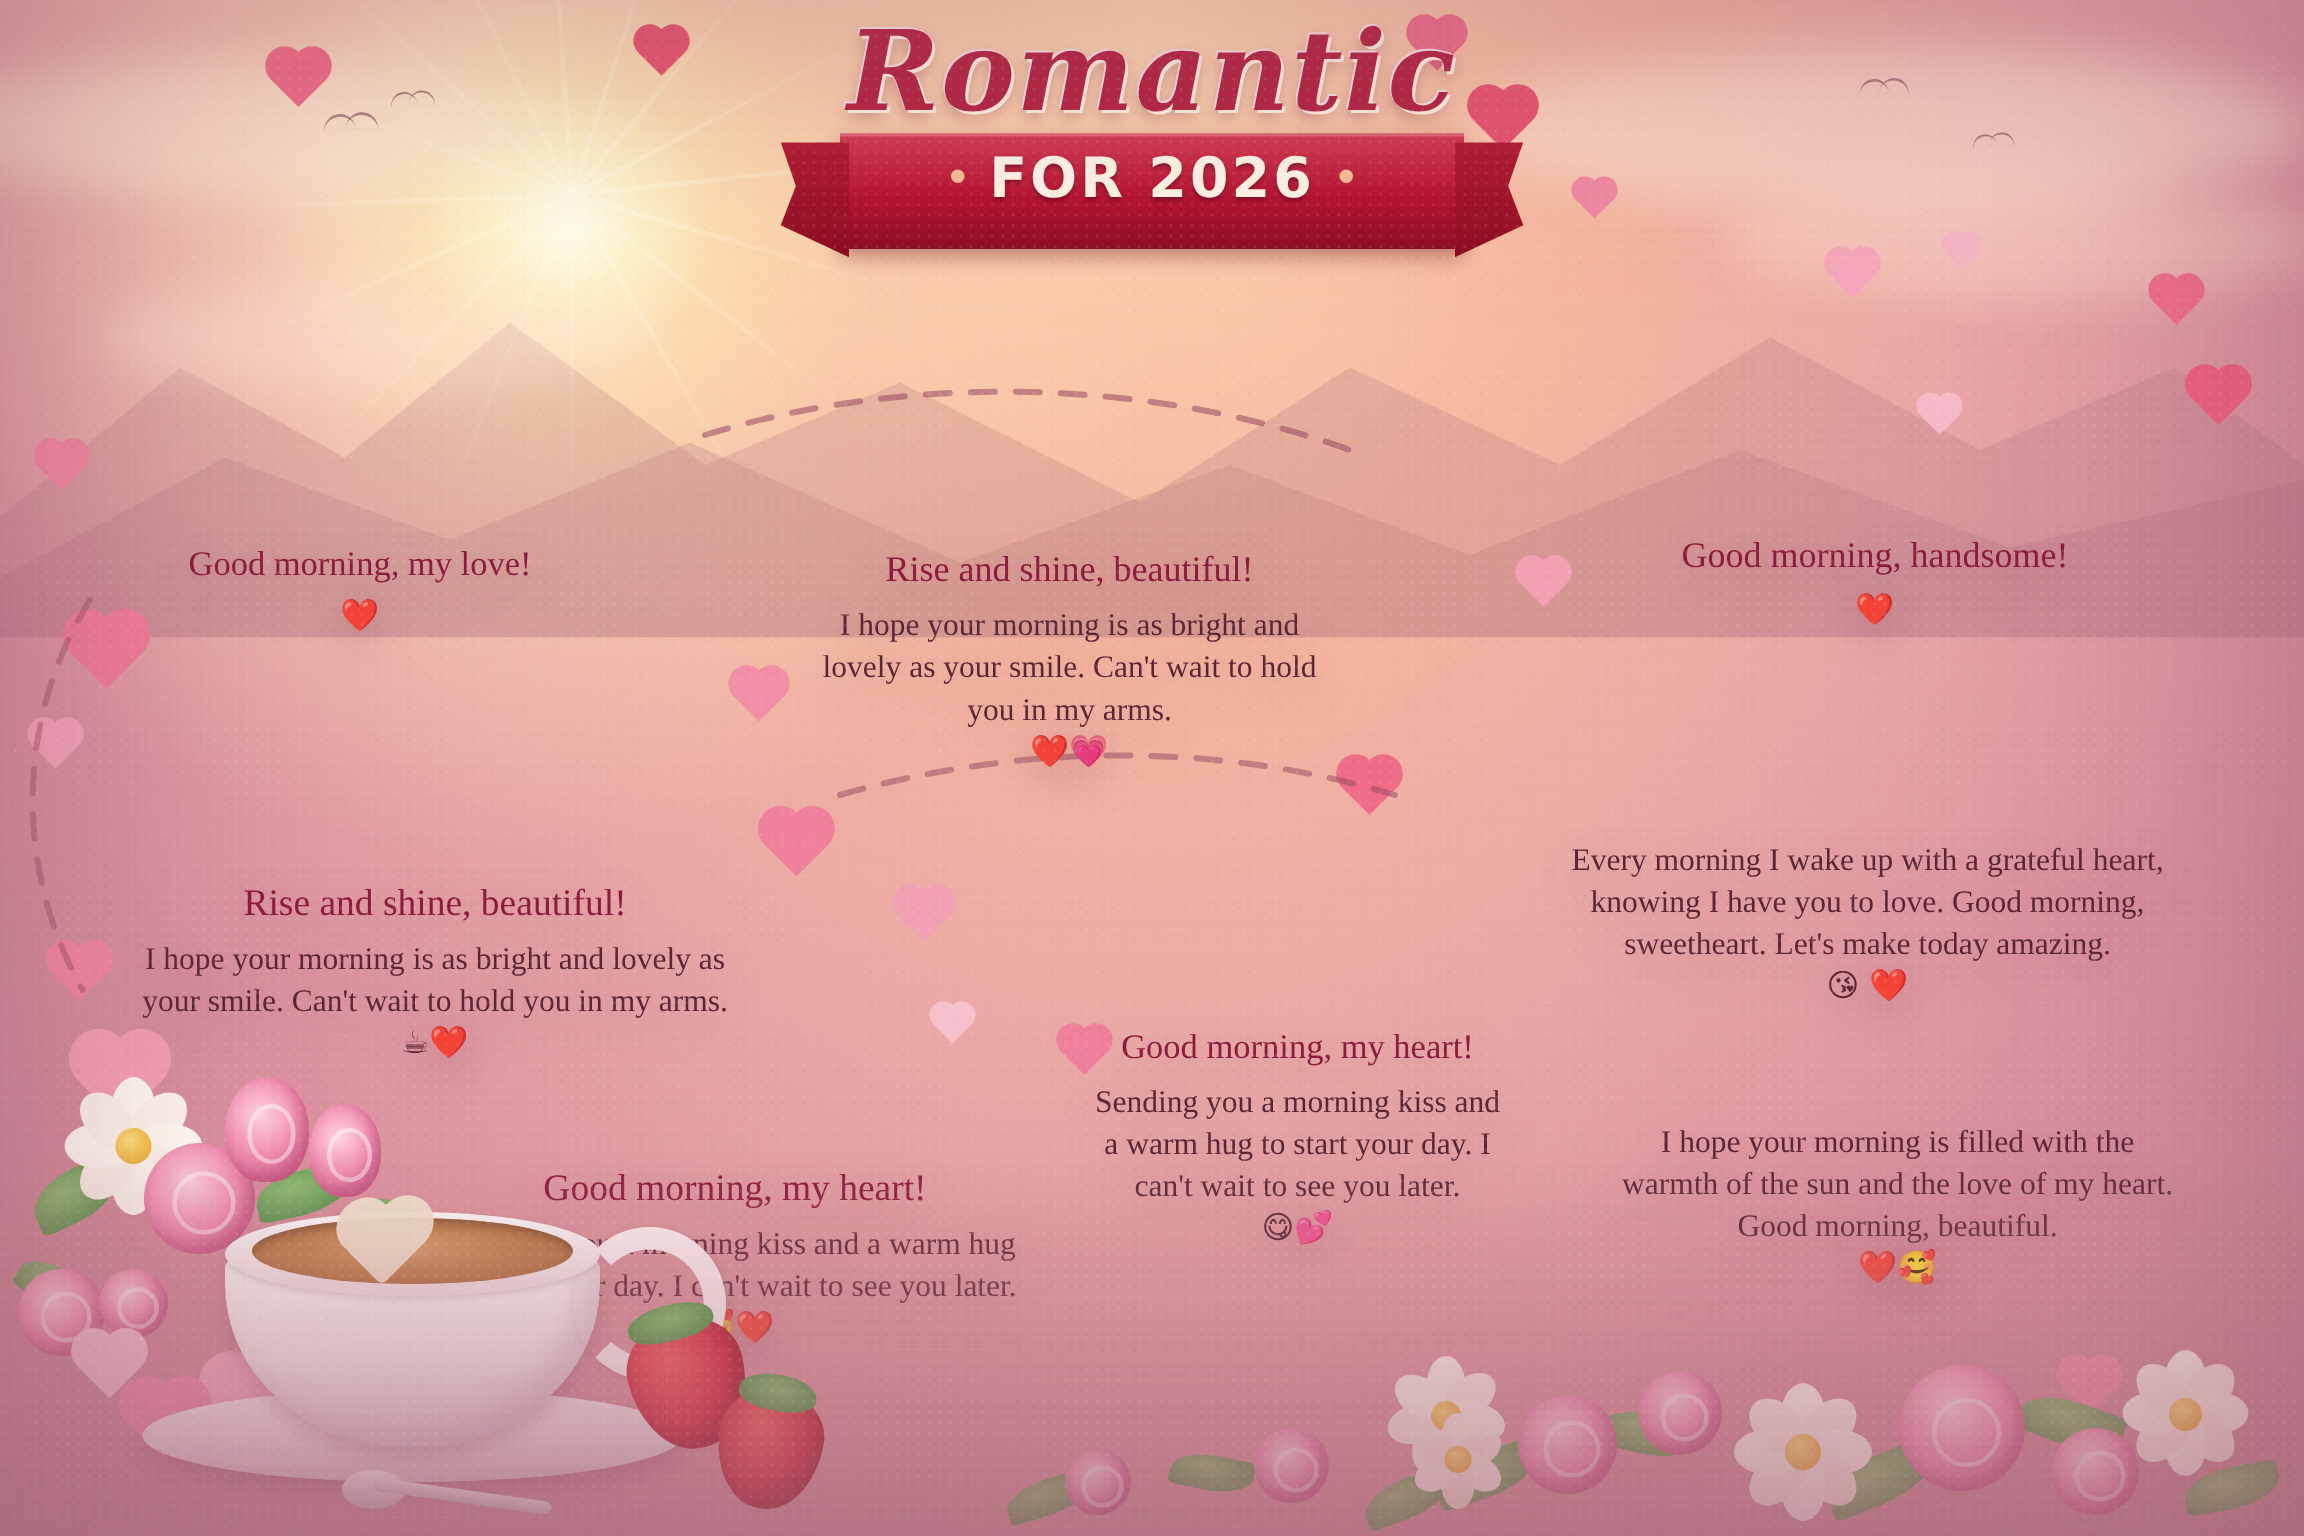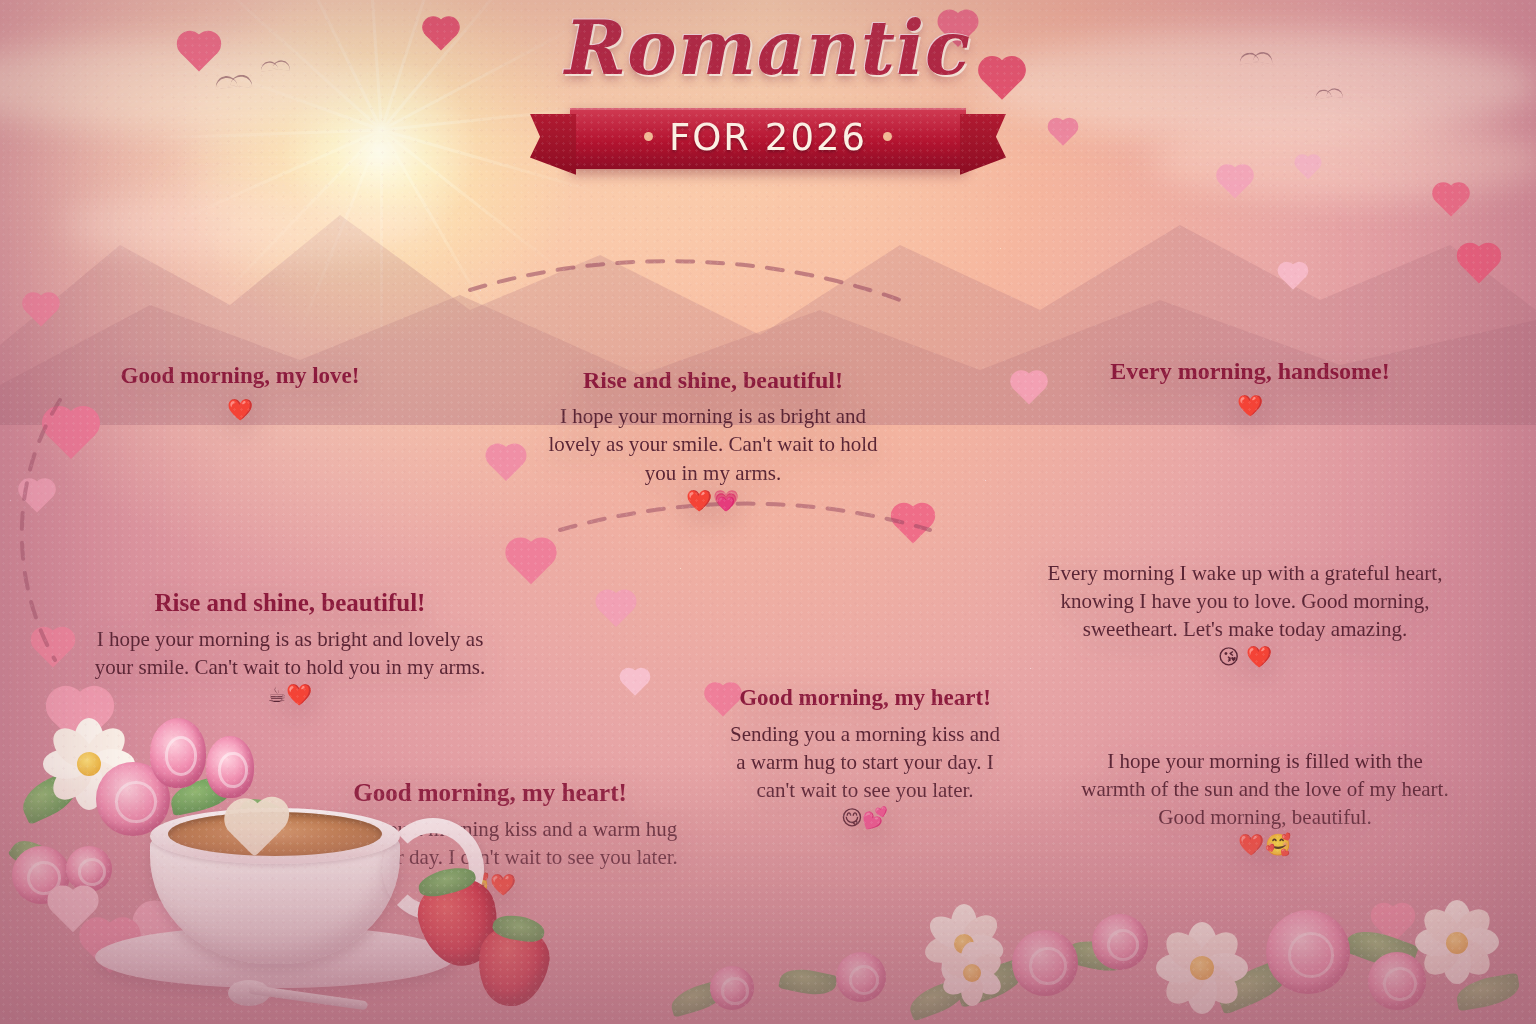--- a/index.html
+++ b/index.html
@@ -116,26 +116,26 @@
     -webkit-background-clip: text;
     background-clip: text;
     -webkit-text-fill-color: transparent;
     text-shadow: 0 6px 10px rgba(120,30,55,0.28);
     filter: drop-shadow(0 0 2px #8d2038) drop-shadow(2px 3px 0 #8d2038);
     line-height: 1.08;
   }
   .ribbon {
     position: relative;
     display: inline-block;
-    margin-top: 20px;
-    padding: 8px 58px 10px 58px;
+    margin-top: 1px;
+    padding: 8px 58px 26px 58px;
     background: linear-gradient(180deg, #d63a52 0%, #b5122f 55%, #8e0d25 100%);
     color: #fff6e8;
     font-family: "DejaVu Sans", sans-serif;
-    font-weight: normal;
+    font-weight: bold;
     font-size: 37px;
     letter-spacing: 2px;
     box-shadow: 0 5px 12px rgba(110,20,45,0.4), inset 0 2px 0 rgba(255,255,255,0.22);
     text-shadow: 0 2px 3px rgba(90,10,30,0.6);
   }
   .ribbon:before, .ribbon:after {
     content: "";
     position: absolute;
     top: 6px;
     width: 46px; height: 100%;
@@ -164,21 +164,21 @@
     position: relative;
     z-index: 2;
     padding: 0 14%;
     width: 100%;
     box-sizing: border-box;
     color: #5a2535;
     line-height: 1.34;
   }
   .hc-title {
     display: block;
-    font-weight: bold;
+    font-weight: normal;
     color: #8c1b3d;
     margin-top: 23px;
   }
   .hc-body { display: block; }
   .emoji { font-family: "DejaVu Sans", sans-serif; }
 
   
   .pinkA .heart-shape {
     background:
       radial-gradient(ellipse at 35% 28%, #fdeef1 0%, #fbdfe6 45%, #f3c6d3 100%);
@@ -420,21 +420,21 @@
     <div class="hc-text" style="font-size:21px; padding:0 13%; margin-top:-24px;">
       <span class="hc-title" style="font-size:24px; margin-bottom:6px;">Rise and shine, beautiful!</span>
       <span class="hc-body">I hope your morning is as bright and lovely as your smile. Can't wait to hold you in my arms. </span>
       <span class="emoji">❤️💗</span>
     </div>
   </div>
 
   <div class="heart-card creamA" style="left:1000px; top:248px; width:500px; height:268px;">
     <div class="heart-shape"></div>
     <div class="hc-text" style="font-size:21px; padding:0 11%; margin-top:-12px;">
-      <span class="hc-title" style="font-size:24px; margin-bottom:5px;">Every morning, handsome!</span>
+      <span class="hc-title" style="font-size:24px; margin-bottom:5px;">Good morning, handsome!</span>
       <span class="emoji">❤️</span>
     </div>
   </div>
 
   <div class="heart-card pinkA" style="left:10px; top:500px; width:560px; height:290px;">
     <div class="heart-shape"></div>
     <div class="hc-text" style="font-size:21px; padding:0 14%; margin-top:-18px;">
       <span class="hc-title" style="font-size:25px; margin-bottom:6px;">Rise and shine, beautiful!</span>
       <span class="hc-body">I hope your morning is as bright and lovely as your smile. Can't wait to hold you in my arms. </span>
       <span class="emoji">☕❤️</span>

